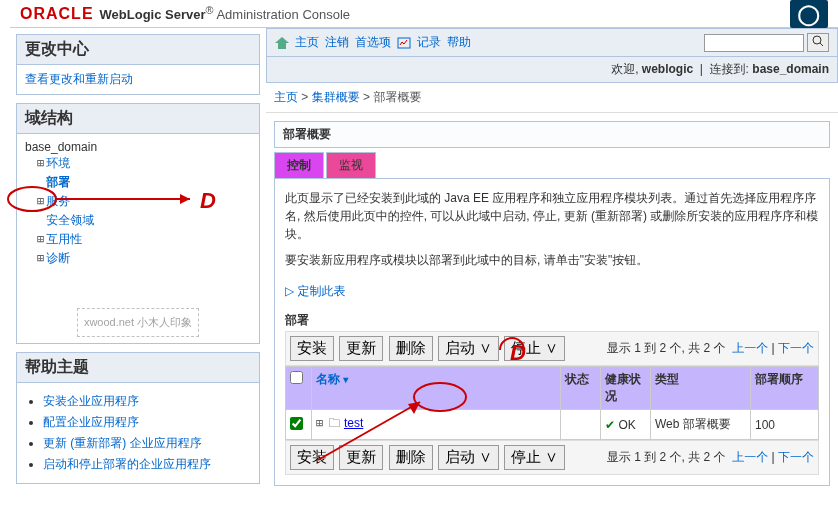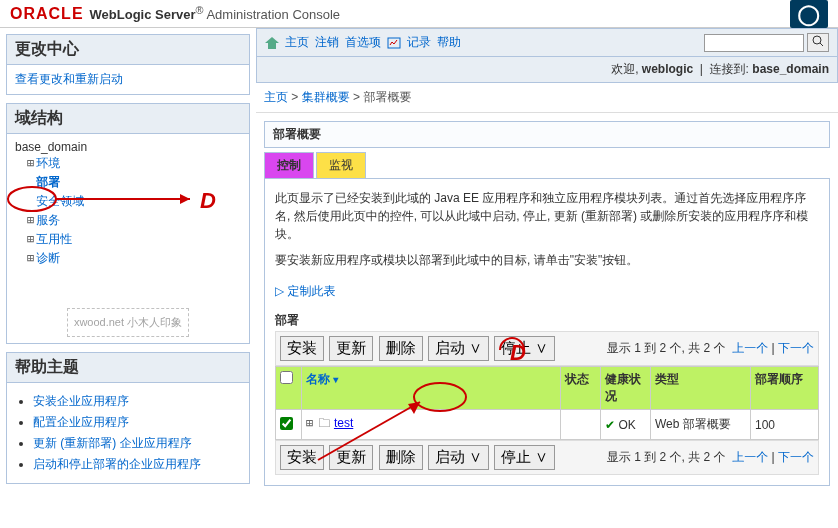--- a/index.html
+++ b/index.html
@@ -33,45 +33,45 @@
     .search-box { display: inline-block; margin-left: auto; }
     .search-box input { width: 100px; height: 18px; border: 1px solid #999; }
     .search-btn { border: 1px solid #999; background: #eee; padding: 1px 4px; cursor: pointer; }
     .welcome-row { background: #e8eef4; border: 1px solid #b0c4de; border-top: none; padding: 4px 8px; text-align: right; }
     .welcome-row b { font-weight: bold; }
     .breadcrumb { padding: 6px 8px; color: #555; border-bottom: 1px solid #ddd; }
     .breadcrumb a { color: #0066cc; text-decoration: none; }
     .main-area { padding: 8px; }
     .section-title-box { border: 1px solid #b0c4de; background: #fafcfe; padding: 4px 8px; font-weight: bold; margin-bottom: 4px; }
     .tabs { display: flex; border-bottom: 1px solid #b0c4de; }
-    .tab { padding: 4px 12px; border: 1px solid #b0c4de; border-bottom: none; background: #fde047; font-size: 12px; cursor: pointer; margin-right: 2px; }
+    .tab { padding: 4px 12px; border: 1px solid #b0c4de; border-bottom: none; background: #ec4899; font-size: 12px; cursor: pointer; margin-right: 2px; }
     .tab.active { background: #d946ef; font-weight: bold; }
     .content-box { border: 1px solid #b0c4de; border-top: none; padding: 10px; }
     .desc { color: #333; line-height: 1.5; margin-bottom: 8px; }
     .custom-link { color: #0066cc; cursor: pointer; margin: 6px 0; display: inline-block; }
     .disc-arrow { color: #0066cc; }
     .table-section-title { font-weight: bold; margin: 6px 0 2px 0; }
     .toolbar-row { display: flex; justify-content: space-between; align-items: center; border: 1px solid #ddd; background: #f5f5f5; padding: 4px; }
     .btn { border: 1px solid #999; background: #eee; padding: 2px 6px; font-size: 15px; cursor: pointer; margin-right: 2px; }
     .paging { font-size: 12px; }
     .paging a { color: #0066cc; text-decoration: none; }
     table.data { width: 100%; border-collapse: collapse; font-size: 12px; }
-    table.data th { background: #bef264; border: 1px solid #ccc; padding: 4px; text-align: left; color: #333; font-weight: bold; vertical-align: top; }
+    table.data th { background: #c4b5fd; border: 1px solid #ccc; padding: 4px; text-align: left; color: #333; font-weight: bold; vertical-align: top; }
     table.data th a { color: #0066cc; text-decoration: none; }
     table.data td { border: 1px solid #ccc; padding: 4px; vertical-align: middle; }
     .sort-ind { font-size: 10px; }
     .chk { cursor: pointer; }
     .status-ok { color: green; }
     .container { position: relative; }
     svg.anno { position: absolute; top: 0; left: 0; pointer-events: none; }
   </style>
 </head>
 <body>
 
-<div class="container" style="position:relative;">
+<div class="container" style="position:relative;padding-left:10px;">
   <div class="header">
     <div class="header-left">
       <span class="oracle-logo">ORACLE</span>
       <span class="header-title">
         <b>WebLogic Server</b><sup>®</sup> <span>Administration Console</span>
       </span>
     </div>
     <div class="header-right">◯</div>
   </div>
 
@@ -84,22 +84,22 @@
         </div>
       </div>
 
       <div class="panel">
         <div class="panel-header">域结构</div>
         <div class="panel-body tree" style="min-height:170px;">
           <div class="root">base_domain</div>
           <div id="tree-items">
               <div class="tree-item"><span class="tree-toggle">⊞</span>环境</div>
               <div class="tree-item sel"><span class="tree-toggle">&nbsp;</span>部署</div>
+              <div class="tree-item"><span class="tree-toggle">⊞</span>服务</div>
               <div class="tree-item"><span class="tree-toggle">&nbsp;</span>安全领域</div>
-              <div class="tree-item"><span class="tree-toggle">⊞</span>服务</div>
               <div class="tree-item"><span class="tree-toggle">⊞</span>互用性</div>
               <div class="tree-item"><span class="tree-toggle">⊞</span>诊断</div>
             </div>
           <div class="watermark">
             <span class="watermark-box">xwood.net
 小木人印象</span>
           </div>
         </div>
       </div>
 

